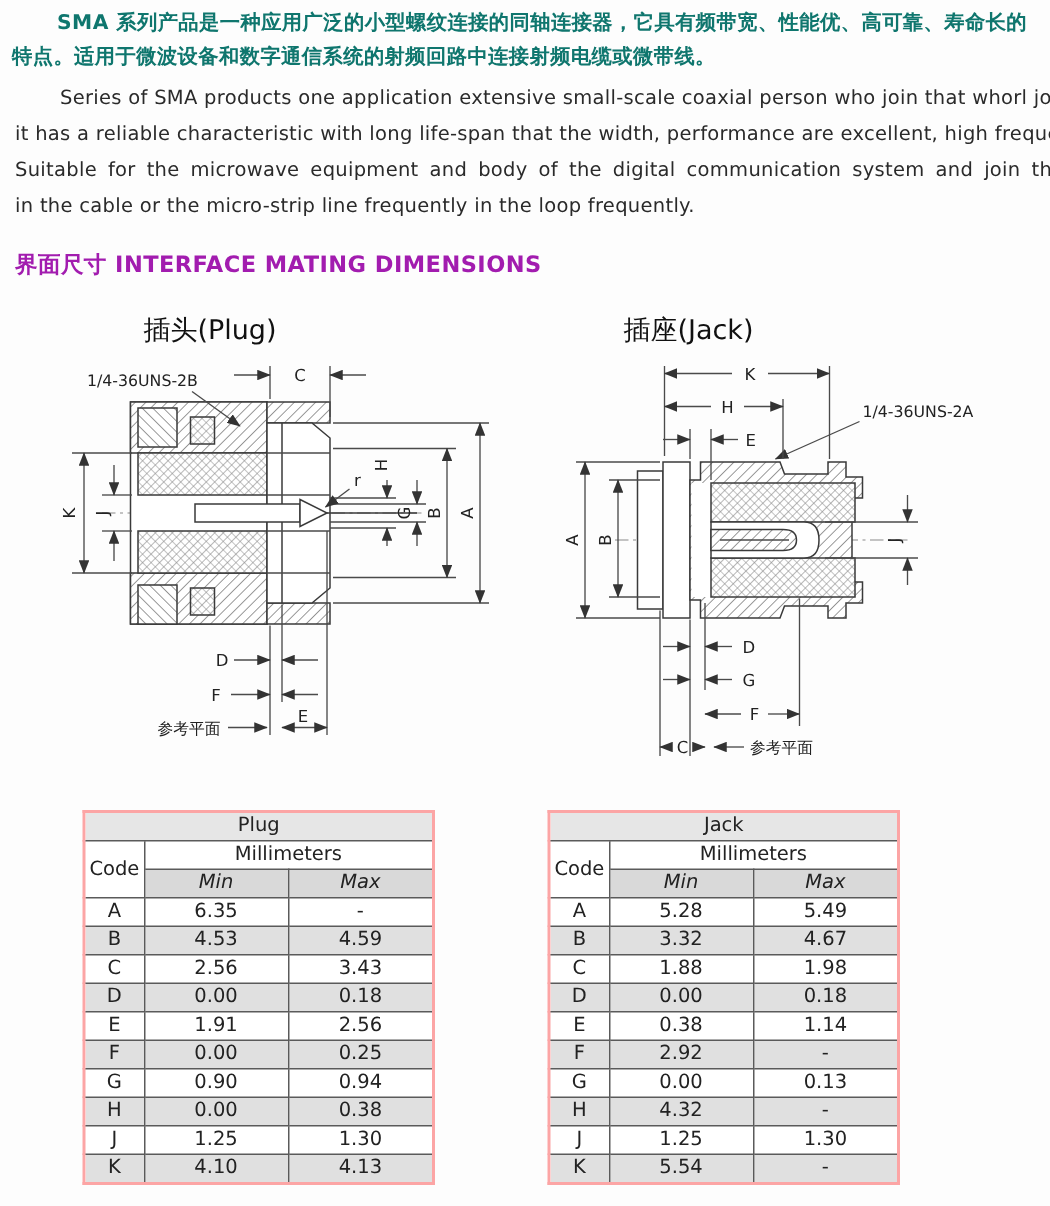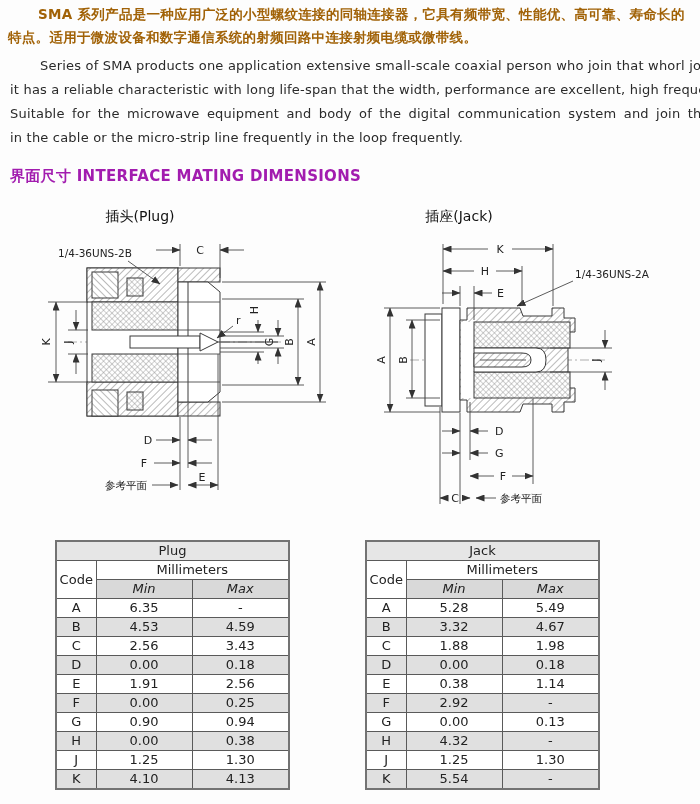--- a/index.html
+++ b/index.html
@@ -1,22 +1,22 @@
 <!DOCTYPE html>
 <html><head>
 <meta charset="utf-8">
 <style>
   html,body{margin:0;padding:0;background:#fdfdfd;}
   body{width:700px;height:804px;position:relative;font-family:"DejaVu Sans","Liberation Sans",sans-serif;color:#1d1d1d;overflow:hidden;}
   .abs{position:absolute;}
-  .cnline{font-size:13.5px;font-weight:600;white-space:nowrap;letter-spacing:.3px;color:#a16207;}
+  .cnline{font-size:13.5px;font-weight:600;white-space:nowrap;letter-spacing:.3px;color:#0f766e;}
   .enline{font-size:13px;font-weight:400;white-space:nowrap;letter-spacing:.2px;color:#2a2a2a;}
   .heading{font-size:15px;font-weight:700;color:#a21caf;letter-spacing:.3px;white-space:nowrap;}
-  .dtitle{font-size:14px;color:#111;text-align:center;width:110px;}
-  table.dims{position:absolute;top:540px;width:233px;border-collapse:collapse;border:2px solid #737373;font-size:13px;color:#222;background:#fff;table-layout:fixed;}
+  .dtitle{font-size:18px;color:#111;text-align:center;width:110px;}
+  table.dims{position:absolute;top:540px;width:233px;border-collapse:collapse;border:2px solid #fca5a5;font-size:13px;color:#222;background:#fff;table-layout:fixed;}
   table.dims th,table.dims td{border:1px solid #5a5a5a;font-weight:400;text-align:center;padding:0;height:18px;line-height:18px;overflow:hidden;}
   table.dims tr.trow th{background:#e6e6e6;}
   table.dims th.mm{background:#d9d9d9;font-style:italic;}
   table.dims tbody tr:nth-child(even) td{background:#e0e0e0;}
   svg .ol{fill:none;stroke:#3a3a3a;stroke-width:1;}
   svg .fw{fill:#fff;stroke:#3a3a3a;stroke-width:1;}
   svg .dim{fill:none;stroke:#4a4a4a;stroke-width:.9;}
   svg .cl{fill:none;stroke:#8a8a8a;stroke-width:.7;stroke-dasharray:9 3 2 3;}
   svg text.dl{font-family:"DejaVu Sans",sans-serif;font-size:11px;fill:#222;}
   svg text.tl{font-family:"DejaVu Sans",sans-serif;font-size:10.5px;fill:#222;}

